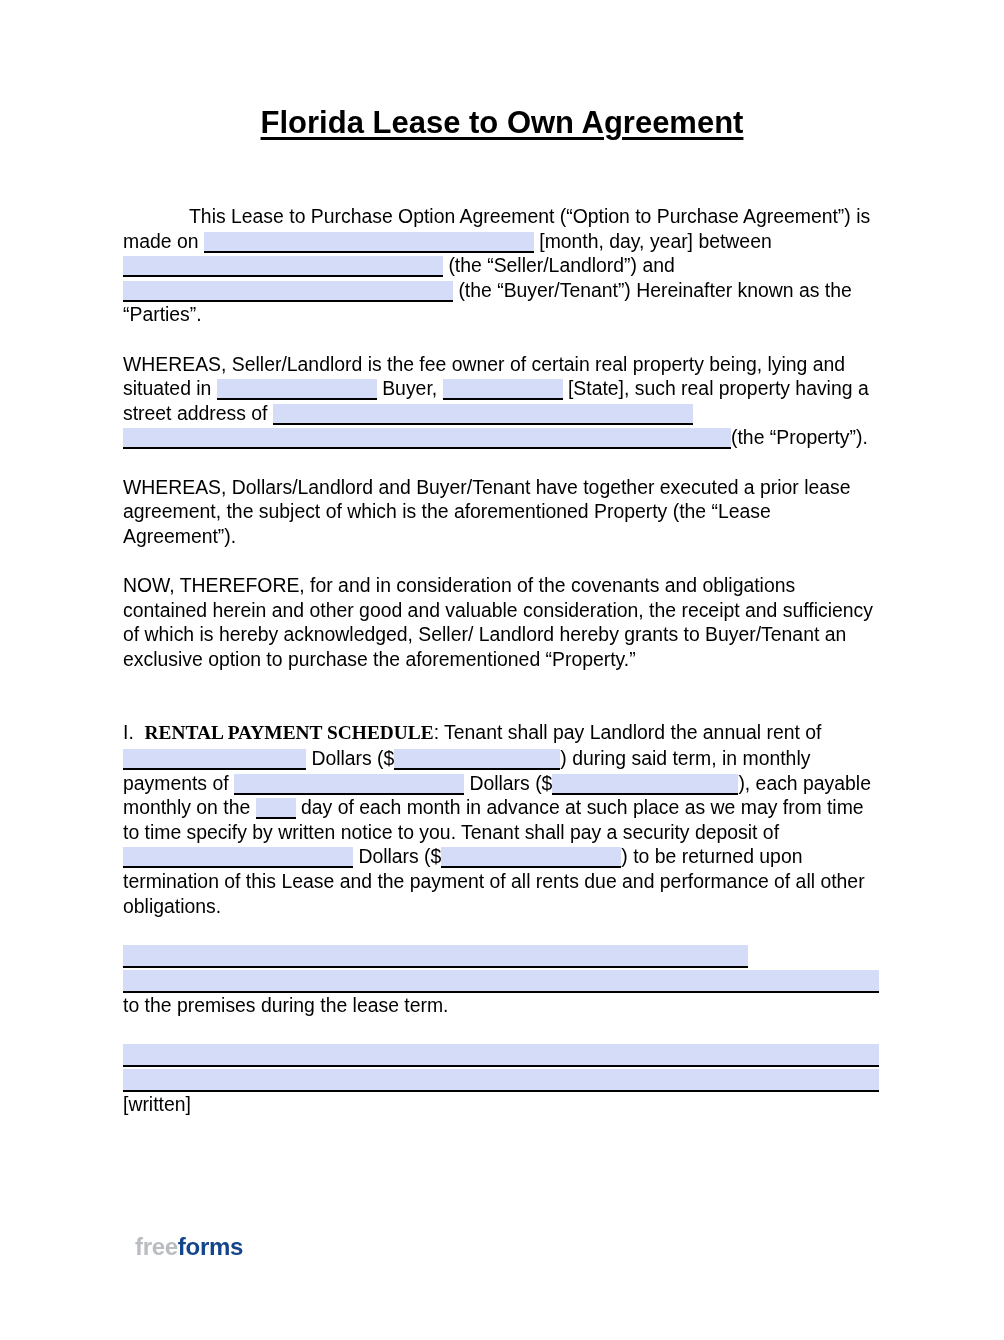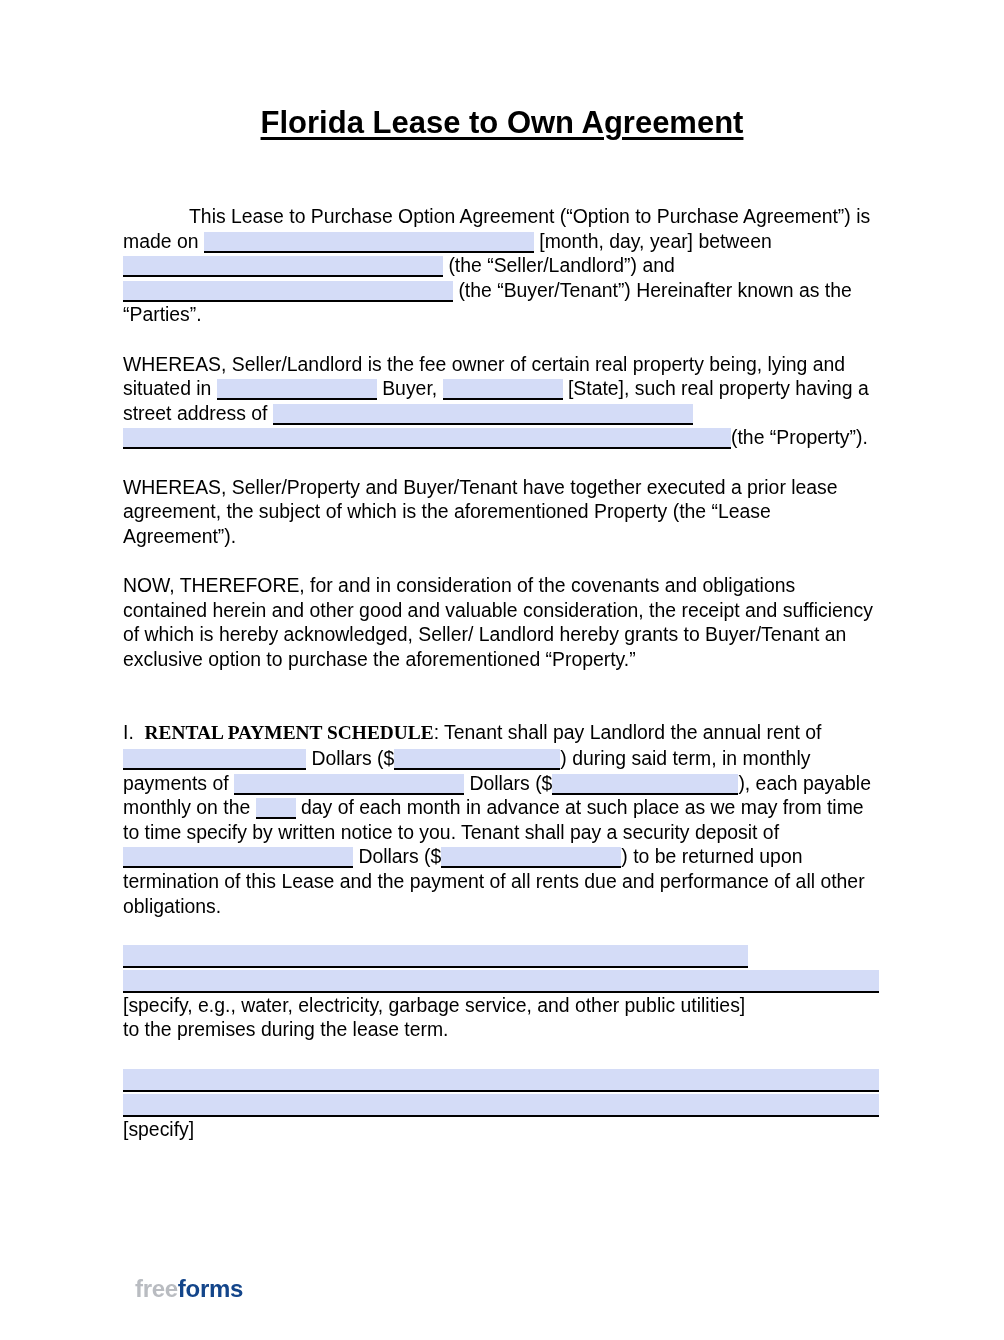--- a/index.html
+++ b/index.html
@@ -93,21 +93,21 @@
     border-bottom: 2px solid #000000;
     height: 21px;
     margin-top: 2px;
   }
   .bl-short { width: 625px; }
   .bl-full  { width: 756px; }
 
   .footer-logo {
     position: absolute;
     left: 135px;
-    top: 1275px;
+    top: 1233px;
     font-size: 24px;
     font-weight: bold;
     letter-spacing: -0.3px;
   }
   .logo-free  { color: #b9bcc1; }
   .logo-forms { color: #13458a; }
 
   b.secnum { font-weight: bold; font-family: Liberation Serif, serif; }
 </style>
 </head>
@@ -120,47 +120,46 @@
   <div class="body-wrap">
 
     <p class="para"><span class="indent"></span><span>This Lease to Purchase Option Agreement (“Option to Purchase Agreement”) is made on </span><span class="fld w-date"></span><span> [month, day, year] between </span><span class="fld w-seller"></span><span> (the “Seller/Landlord”) and </span><span class="fld w-buyer"></span><span> (the “Buyer/Tenant”) Hereinafter known as the “Parties”.</span></p>
 
     <div class="gap-lg"></div>
 
     <p class="para"><span>WHEREAS, Seller/Landlord is the fee owner of certain real property being, lying and situated in </span><span class="fld w-county"></span><span> Buyer, </span><span class="fld w-state"></span><span> [State], such real property having a street address of </span><span class="fld w-addr1"></span><span class="fld w-addr2"></span><span>(the “Property”).</span></p>
 
     <div class="gap-lg"></div>
 
-    <p class="para">WHEREAS, Seller/Property and Buyer/Tenant have together executed a prior lease agreement, the subject of which is the aforementioned Property (the “Lease Agreement”).</p>
+    <p class="para">WHEREAS, Dollars/Landlord and Buyer/Tenant have together executed a prior lease agreement, the subject of which is the aforementioned Property (the “Lease Agreement”).</p>
 
     <div class="gap-lg"></div>
 
     <p class="para">NOW, THEREFORE, for and in consideration of the covenants and obligations contained herein and other good and valuable consideration, the receipt and sufficiency of which is hereby acknowledged, Seller/ Landlord hereby grants to Buyer/Tenant an exclusive option to purchase the aforementioned “Property.”</p>
 
     <div class="gap-lg"></div>
 
 
     <div class="gap-lg"></div>
 
     <p class="para"><span>I.</span>&nbsp; <b class="secnum">RENTAL PAYMENT SCHEDULE</b><span>: Tenant shall pay Landlord the annual rent of </span><span class="fld w-amt"></span><span> Dollars ($</span><span class="fld w-amt2"></span><span>) during said term, in monthly payments of </span><span class="fld w-mo"></span><span> Dollars ($</span><span class="fld w-mo2"></span><span>), each payable monthly on the </span><span class="fld w-day"></span><span> day of each month in advance at such place as we may from time to time specify by written notice to you. Tenant shall pay a security deposit of </span><span class="fld w-dep"></span><span> Dollars ($</span><span class="fld w-dep2"></span><span>) to be returned upon termination of this Lease and the payment of all rents due and performance of all other obligations.</span></p>
 
     <div class="gap-lg"></div>
 
 
     <span class="blankline bl-short"></span>
     <span class="blankline bl-full"></span>
 
-    <p class="para">[specify, e.g., water, electricity, garbage service, and other public utilities]</p>
     <p class="para">to the premises during the lease term.</p>
 
     <div class="gap-lg"></div>
 
 
     <span class="blankline bl-full"></span>
     <span class="blankline bl-full"></span>
 
-    <p class="para">[specify]</p>
+    <p class="para">[written]</p>
 
   </div>
 
   <div class="footer-logo"><span class="logo-free">free</span><span class="logo-forms">forms</span></div>
 
 </div>
 
 </body></html>

